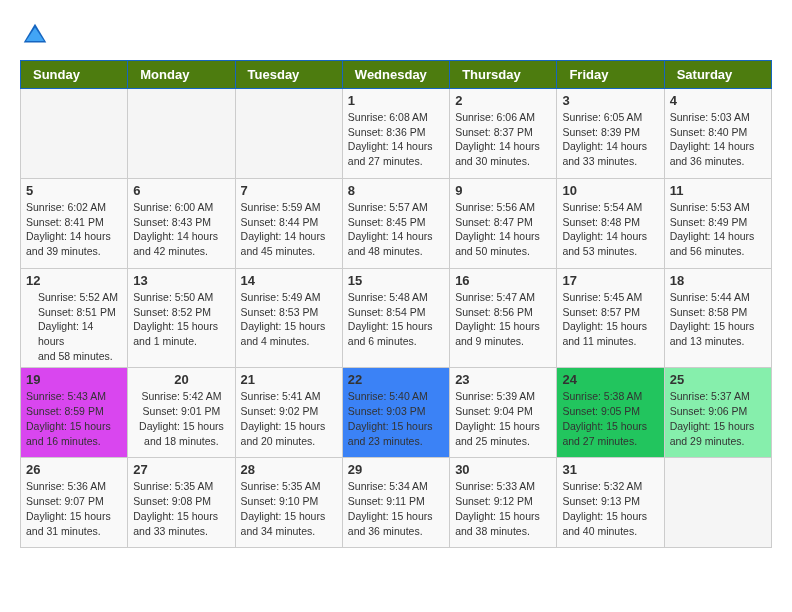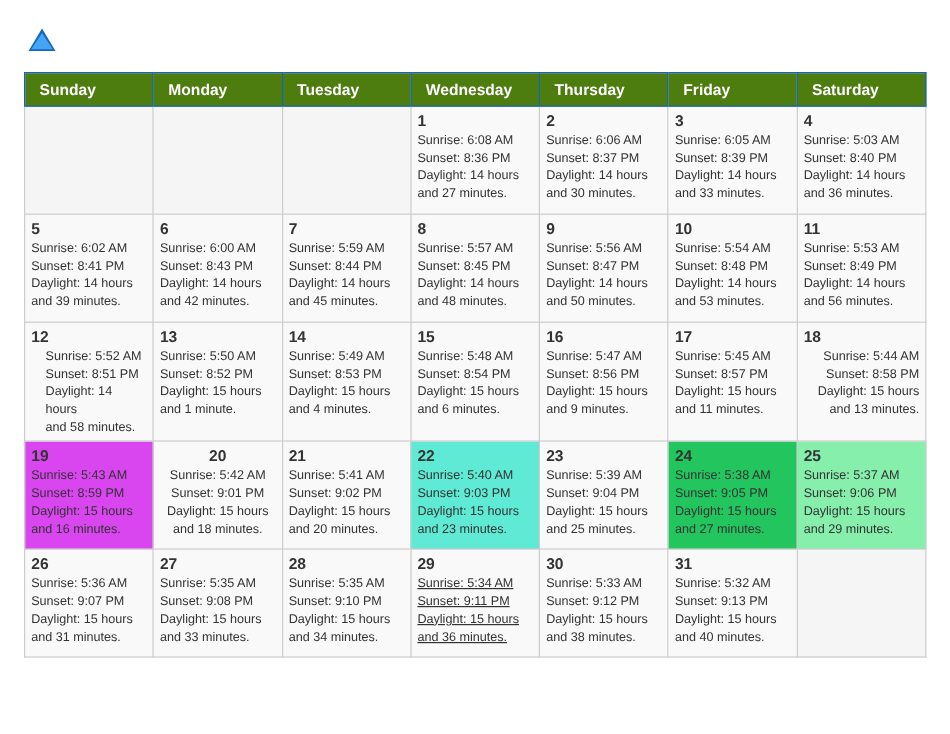--- a/index.html
+++ b/index.html
@@ -240,21 +240,21 @@
         </td>
         <td>
           <div class="day-number">17</div>
           <div class="day-info" style="white-space: pre-line;">Sunrise: 5:45 AM
 Sunset: 8:57 PM
 Daylight: 15 hours
 and 11 minutes.</div>
         </td>
         <td>
           <div class="day-number">18</div>
-          <div class="day-info" style="white-space: pre-line; text-align: right;">Sunrise: 5:44 AM
+          <div class="day-info" style="white-space: pre-line;">Sunrise: 5:44 AM
 Sunset: 8:58 PM
 Daylight: 15 hours
 and 13 minutes.</div>
         </td>
       </tr>
       <tr class="week-row" style="background: rgb(245, 245, 245);">
         <td style="background: #d946ef;">
           <div class="day-number">19</div>
           <div class="day-info" style="white-space: pre-line;">Sunrise: 5:43 AM
 Sunset: 8:59 PM
@@ -268,21 +268,21 @@
 Daylight: 15 hours
 and 18 minutes.</div>
         </td>
         <td style="background: rgb(249, 249, 249);">
           <div class="day-number">21</div>
           <div class="day-info" style="white-space: pre-line;">Sunrise: 5:41 AM
 Sunset: 9:02 PM
 Daylight: 15 hours
 and 20 minutes.</div>
         </td>
-        <td style="background: #5eead4;">
+        <td style="background: #3b82f6;">
           <div class="day-number">22</div>
           <div class="day-info" style="white-space: pre-line;">Sunrise: 5:40 AM
 Sunset: 9:03 PM
 Daylight: 15 hours
 and 23 minutes.</div>
         </td>
         <td style="background: rgb(249, 249, 249);">
           <div class="day-number">23</div>
           <div class="day-info" style="white-space: pre-line;">Sunrise: 5:39 AM
 Sunset: 9:04 PM
@@ -321,21 +321,21 @@
         </td>
         <td>
           <div class="day-number">28</div>
           <div class="day-info" style="white-space: pre-line;">Sunrise: 5:35 AM
 Sunset: 9:10 PM
 Daylight: 15 hours
 and 34 minutes.</div>
         </td>
         <td>
           <div class="day-number">29</div>
-          <div class="day-info" style="white-space: pre-line; text-decoration: underline;">Sunrise: 5:34 AM
+          <div class="day-info" style="white-space: pre-line;">Sunrise: 5:34 AM
 Sunset: 9:11 PM
 Daylight: 15 hours
 and 36 minutes.</div>
         </td>
         <td>
           <div class="day-number">30</div>
           <div class="day-info" style="white-space: pre-line;">Sunrise: 5:33 AM
 Sunset: 9:12 PM
 Daylight: 15 hours
 and 38 minutes.</div>

